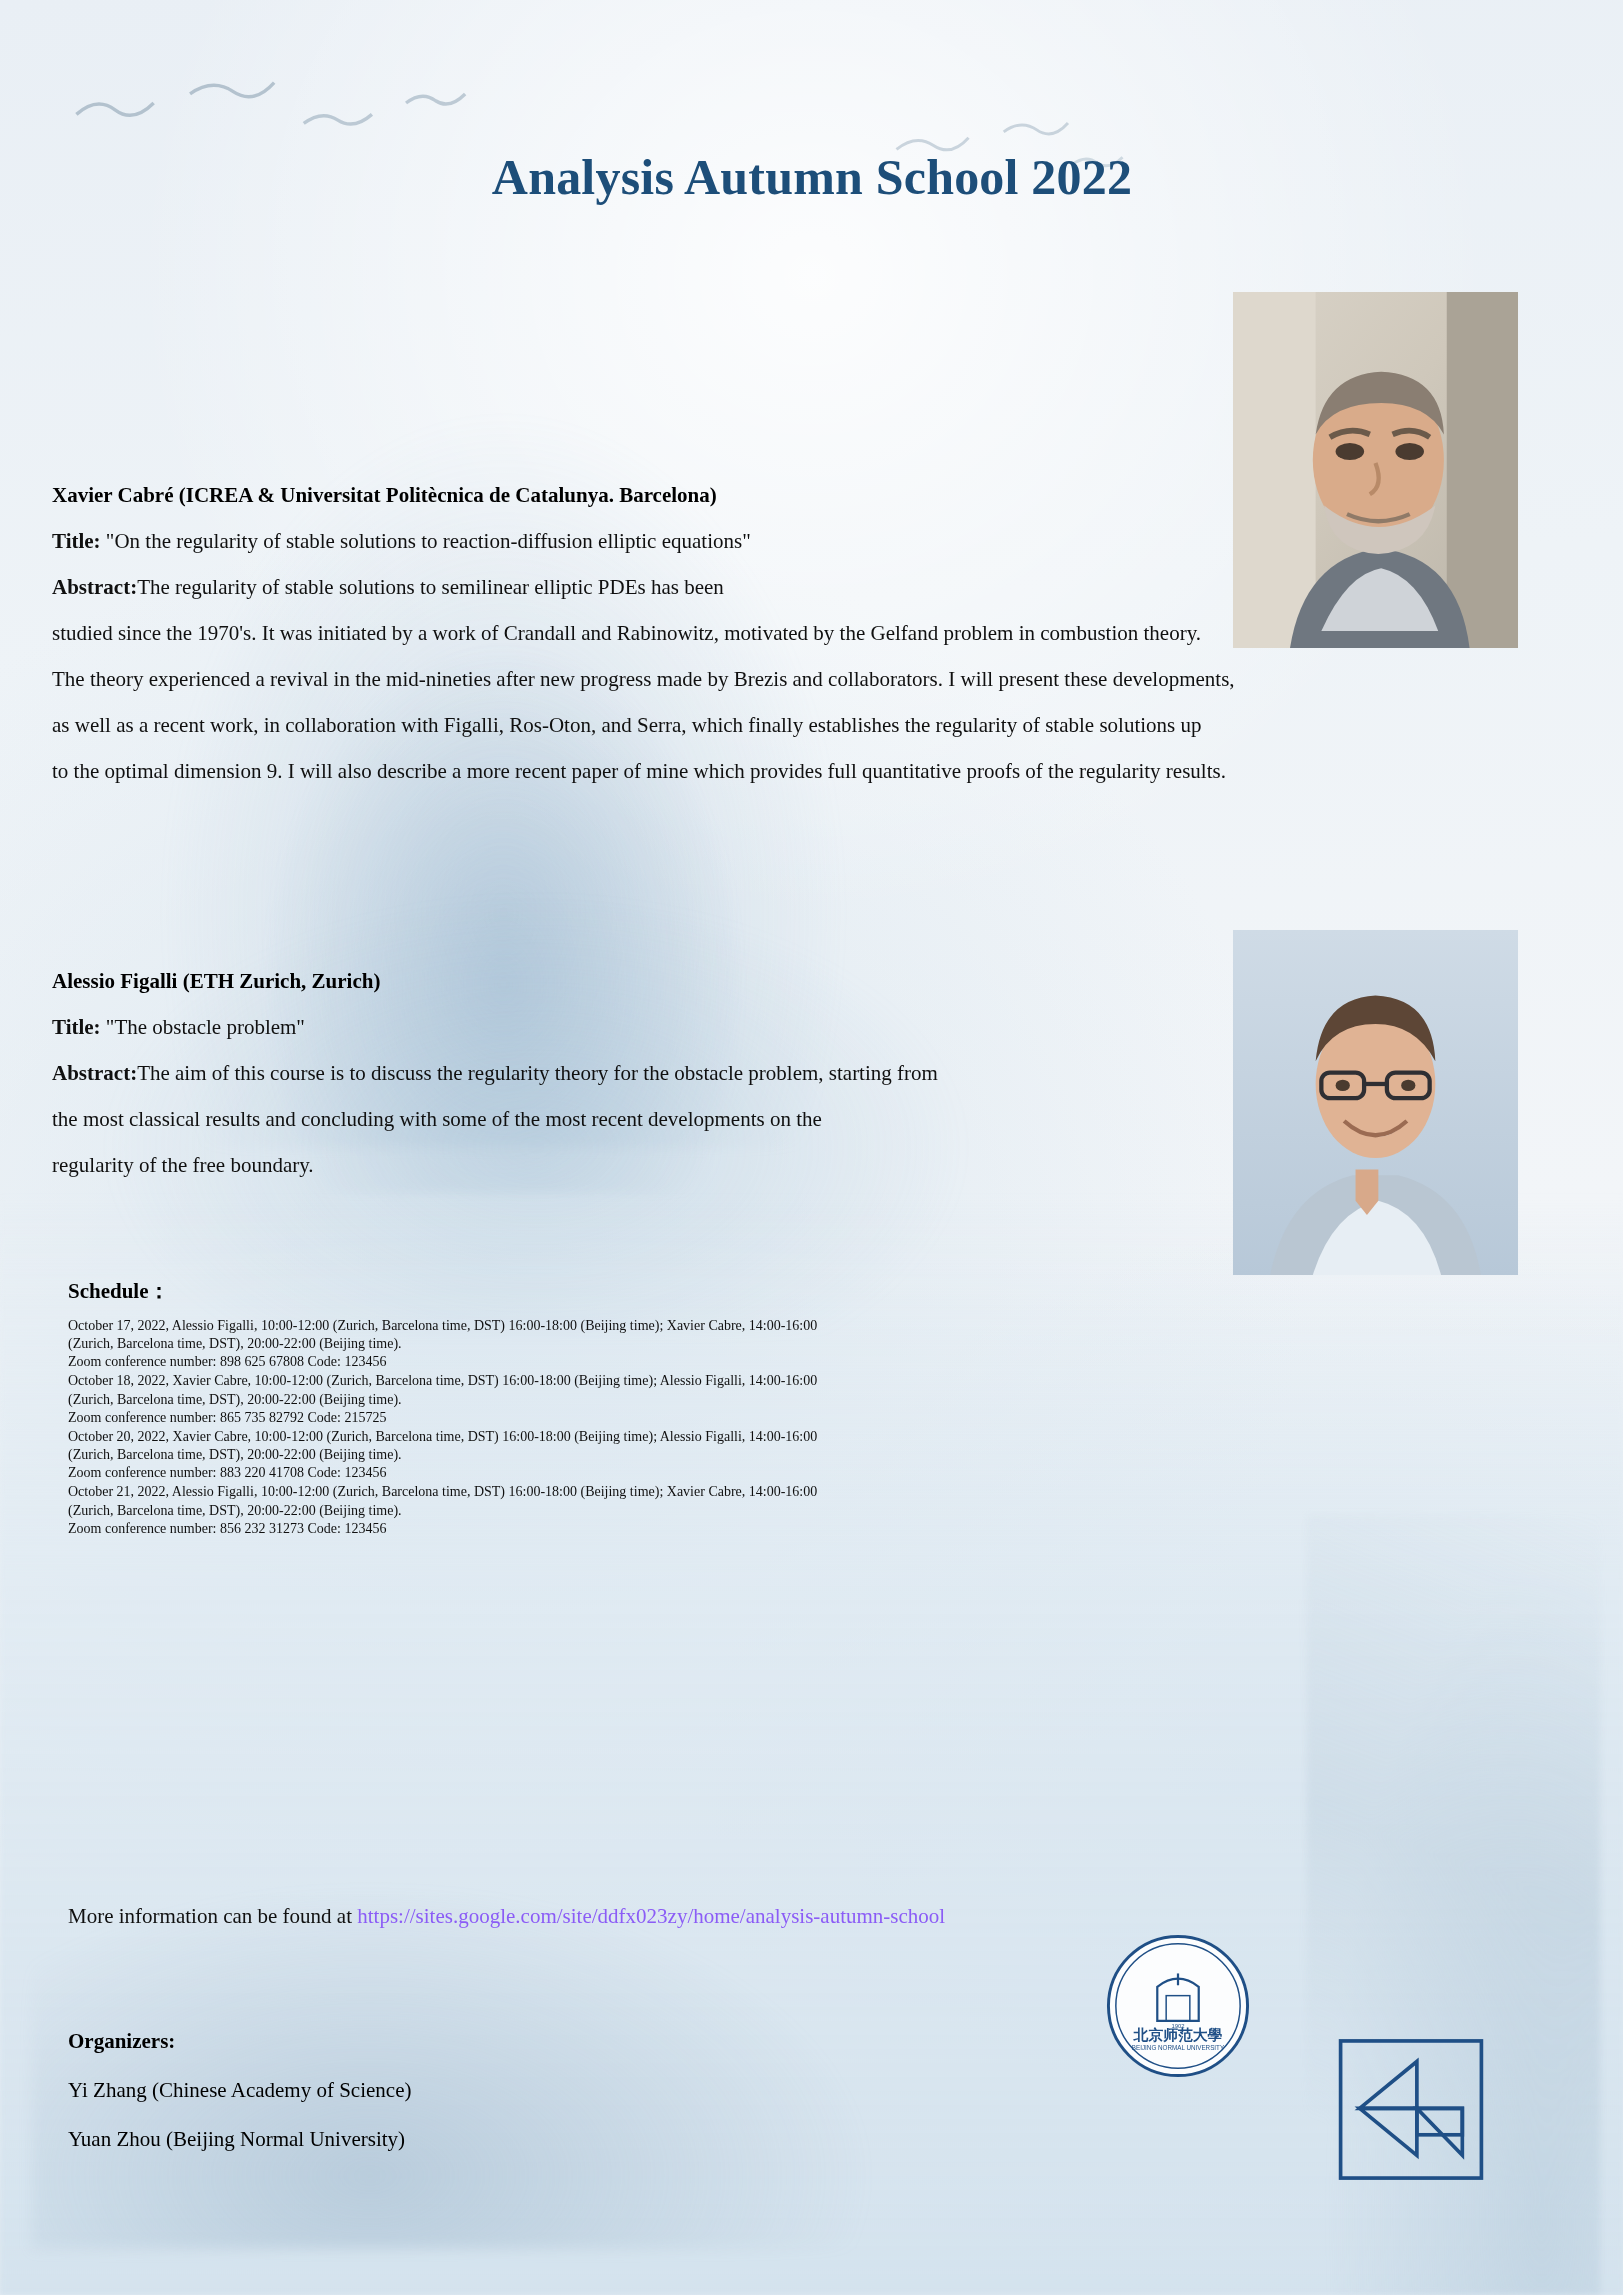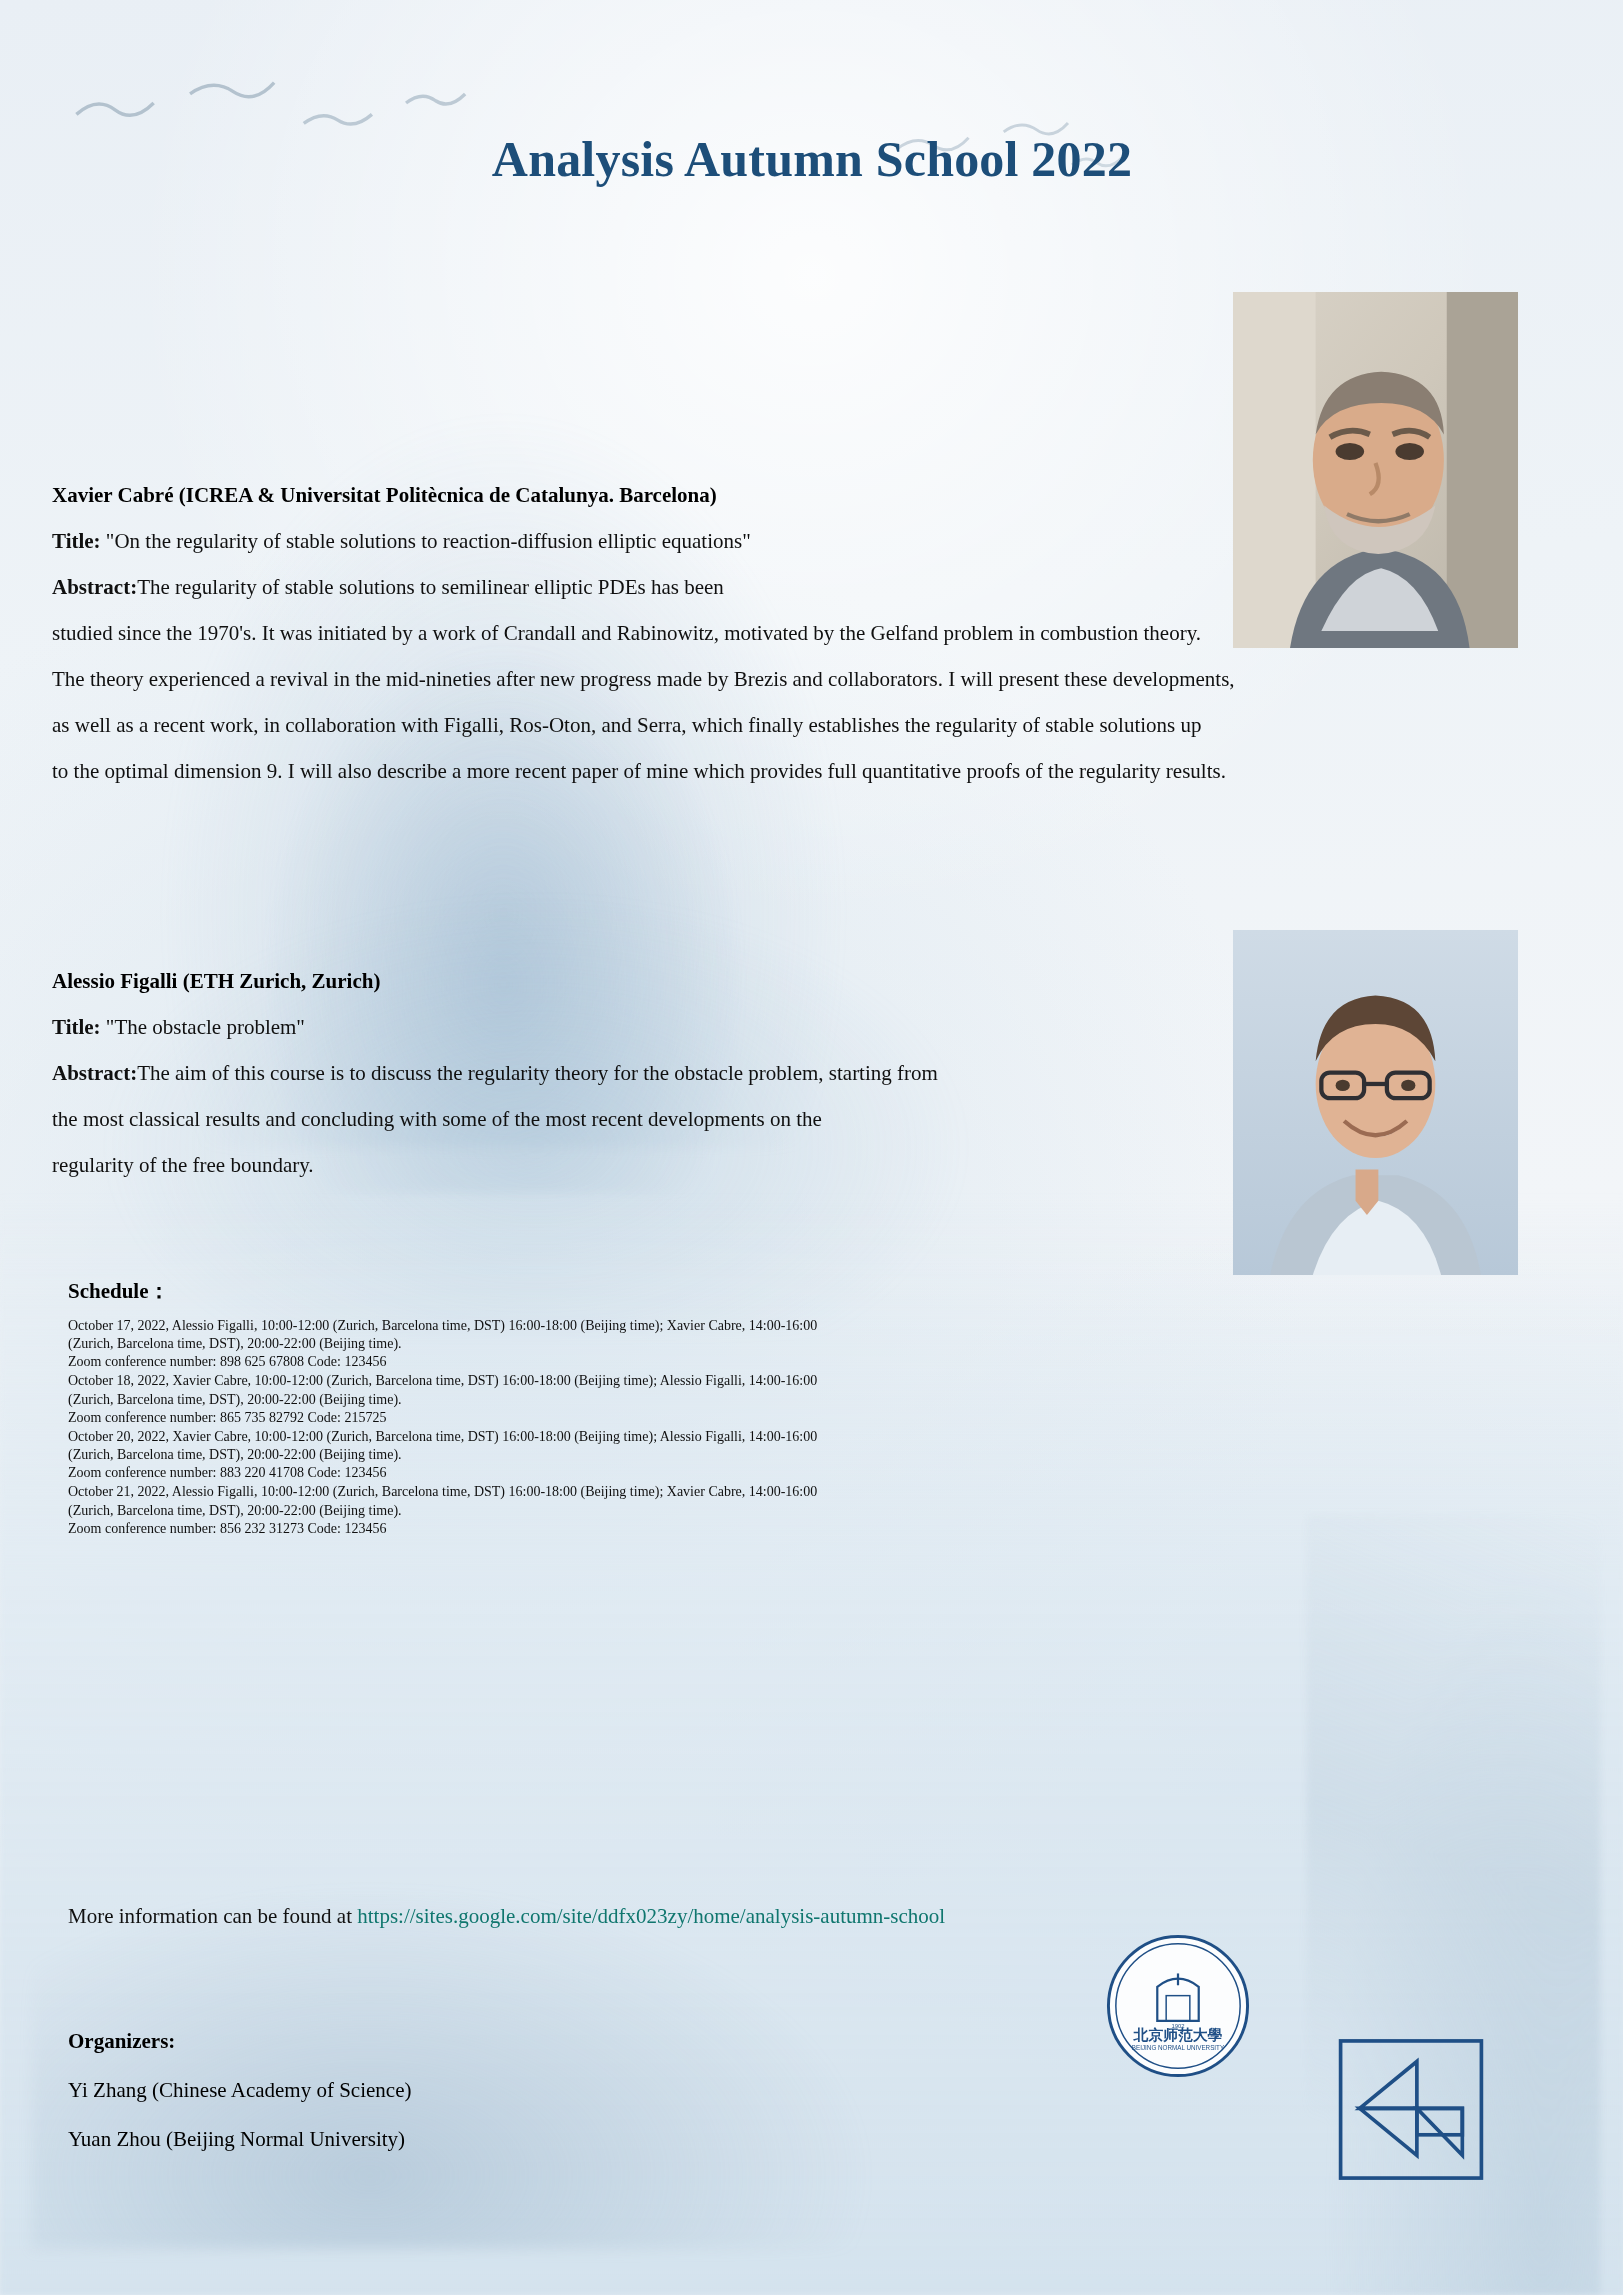--- a/index.html
+++ b/index.html
@@ -101,21 +101,21 @@
     top: 4%;
     width: 18%;
     height: 5%;
     opacity: 0.42;
   }
 
   
   .content {
     position: absolute;
     inset: 0;
-    padding: 0 68px;
+    padding: 18px 68px;
     box-sizing: border-box;
   }
 
   h1.title {
     margin: 0;
     padding-top: 134px;
     text-align: center;
     font-family: "Liberation Serif", serif;
     font-weight: bold;
     font-size: 50px;
@@ -189,21 +189,21 @@
   .sched-group { margin-bottom: 0.9px; }
 
   .moreinfo {
     position: absolute;
     left: 68px;
     top: 1904px;
     font-size: 21px;
     color: #101010;
   }
   .moreinfo a {
-    color: #0f766e;
+    color: #8b5cf6;
     text-decoration: none;
   }
 
   .organizers {
     position: absolute;
     left: 68px;
     top: 2029px;
     width: 1018px;
   }
   .org-head {

